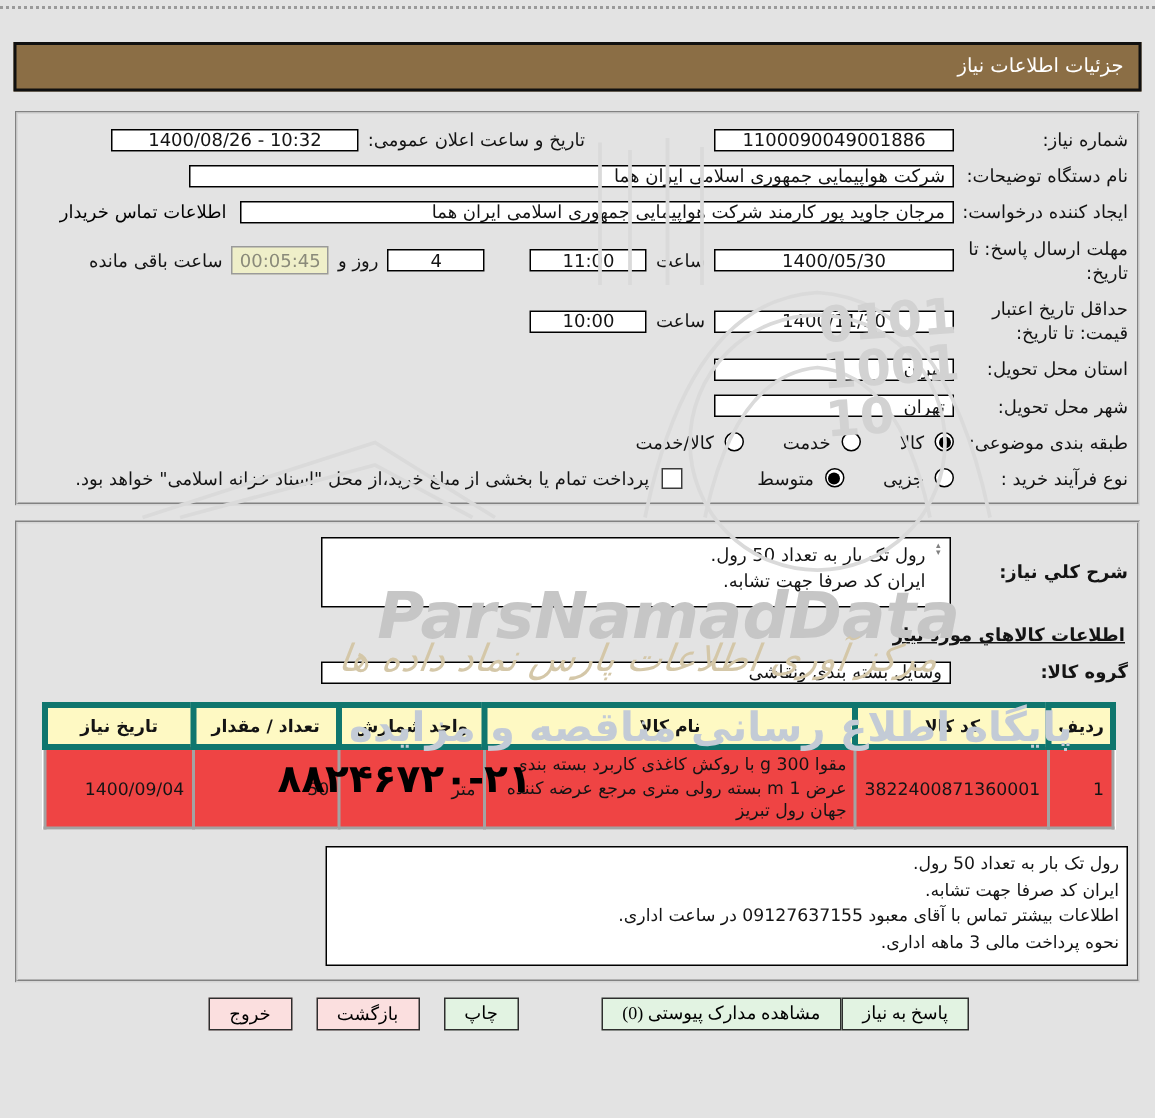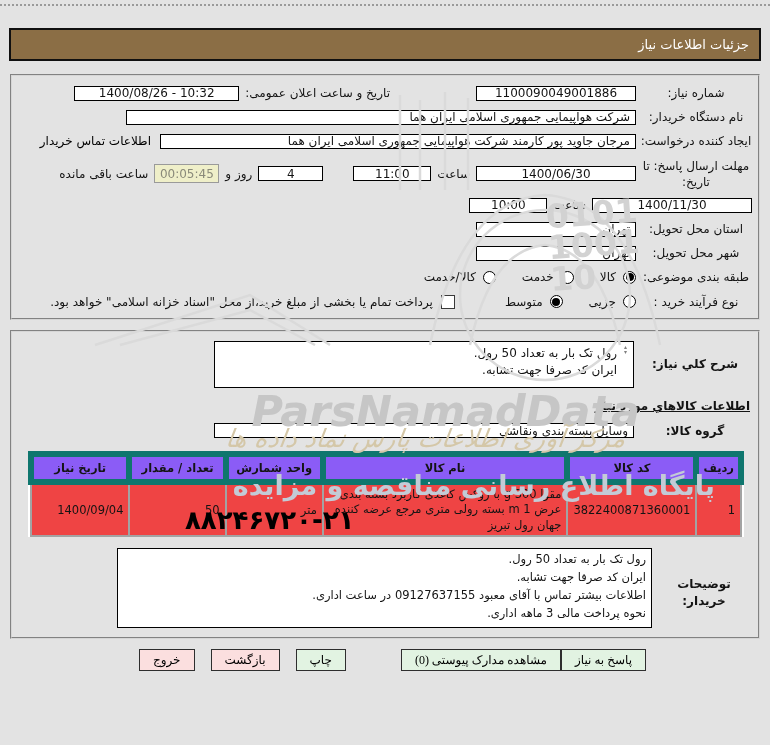--- a/index.html
+++ b/index.html
@@ -25,21 +25,21 @@
     font-size:13px;
     position:relative; z-index:2;
   }
   .panel {
     margin:0 10px 10px 10px;
     border:2px groove #d6d6d6;
     padding:9px 6px 5px 6px;
     position:relative; z-index:2;
   }
   .row { display:flex; align-items:center; margin-bottom:8px; }
-  .lbl { width:116px; flex-shrink:0; line-height:1.35; padding-left:4px;text-align:center; }
+  .lbl { width:116px; flex-shrink:0; line-height:1.35; padding-left:4px; }
   .lbl-b { font-weight:bold; }
   .mid-lbl { margin:0 6px; flex-shrink:0; }
   .inp {
     background:#fff; border:1px solid #000;
     height:15px; display:flex; align-items:center;
     padding:0 5px; overflow:hidden; white-space:nowrap;
   }
   .center { justify-content:center; }
   .num { direction:ltr; unicode-bidi:isolate; }
   .w160{width:160px;} .w165{width:165px;} .w510{width:510px;} .w476{width:476px;}
@@ -59,22 +59,22 @@
     padding:3px 16px 3px 4px; line-height:1.45;
   }
   .ta-h46 { height:47px; }
   .ta-h80 { height:80px; padding:2px 5px; font-size:11.5px; line-height:1.55; }
   .ta-scroll { position:absolute; top:2px; right:3px; width:9px; color:#808080;
                font-size:6px; line-height:5px; text-align:center; }
   .section-h { font-weight:bold; margin:11px 2px 10px 0;text-decoration:underline; }
   table.tbl { border-collapse:collapse; width:716px; margin:12px 8px 11px auto;
               direction:rtl; background:#fff; }
   table.tbl th {
-    background:#8b5cf6; font-weight:bold; font-size:11.5px;
-    border:6px solid #0f766e; height:28px; padding:2px 4px;
+    background:#fef9c3; font-weight:bold; font-size:11.5px;
+    border:4px solid #0f766e; height:28px; padding:2px 4px;
   }
   table.tbl td {
     background:#ef4444; font-size:11.5px; text-align:right;
     border:2px solid #a3a3a3; height:40px; padding:2px 5px;
   }
   td.name-cell { font-size:11px; line-height:1.35; }
   .btn-row { display:flex; align-items:center; padding-right:124px; margin-top:7px;
              position:relative; z-index:2; }
   .btn {
     border:1px solid #2e2e2e; height:22px; padding:0 13px;
@@ -114,42 +114,43 @@
 <div class="panel">
 
   <div class="row">
     <div class="lbl">شماره نیاز:</div>
     <div class="inp center num w160">1100090049001886</div>
     <div class="mid-lbl" style="margin-right:86px;">تاریخ و ساعت اعلان عمومی:</div>
     <div class="inp center num w165">1400/08/26 - 10:32</div>
   </div>
 
   <div class="row">
-    <div class="lbl">نام دستگاه خریدار:</div>
+    <div class="lbl">نام دستگاه توضیحات:</div>
     <div class="inp w510">شرکت هواپیمایی جمهوری اسلامی ایران هما</div>
   </div>
 
   <div class="row">
     <div class="lbl">ایجاد کننده درخواست:</div>
     <div class="inp w476">مرجان جاوید پور کارمند شرکت هواپیمایی جمهوری اسلامی ایران هما</div>
     <span class="link">اطلاعات تماس خریدار</span>
   </div>
 
   <div class="row">
     <div class="lbl">مهلت ارسال پاسخ: تا تاریخ:</div>
-    <div class="inp center num w160">1400/06/30</div>
+    <div class="inp center num w160">1400/05/30</div>
     <span class="mid-lbl">ساعت</span>
     <div class="inp center num w78">11:00</div>
     <div class="inp center num w65" style="margin-right:30px;">4</div>
     <span class="mid-lbl">روز و</span>
     <div class="countdown num">00:05:45</div>
     <span class="mid-lbl">ساعت باقی مانده</span>
   </div>
 
   <div class="row">
+    <div class="lbl">حداقل تاریخ اعتبار قیمت: تا تاریخ:</div>
     <div class="inp center num w160">1400/11/30</div>
     <span class="mid-lbl">ساعت</span>
     <div class="inp center num w78">10:00</div>
   </div>
 
   <div class="row">
     <div class="lbl">استان محل تحویل:</div>
     <div class="inp w160">تهران</div>
   </div>
 
@@ -232,21 +233,20 @@
         <td class="num">3822400871360001</td>
         <td class="name-cell">مقوا 300 g با روکش کاغذی کاربرد بسته بندی عرض m 1 بسته رولی متری مرجع عرضه کننده جهان رول تبریز</td>
         <td>متر</td>
         <td class="num">50</td>
         <td class="num">1400/09/04</td>
       </tr>
     </tbody>
   </table>
 
   <div class="row" style="align-items:flex-start;margin-bottom:4px;">
-    <div class="lbl lbl-b" style="width:100px;margin-top:28px;">توضیحات خریدار:</div>
     <div class="textarea ta-h80 w535">
       <div>رول تک بار به تعداد 50 رول.</div>
       <div>ایران کد صرفا جهت تشابه.</div>
       <div>اطلاعات بیشتر تماس با آقای معبود 09127637155 در ساعت اداری.</div>
       <div>نحوه پرداخت مالی 3 ماهه اداری.</div>
     </div>
   </div>
 </div>
 
 <div class="btn-row">

